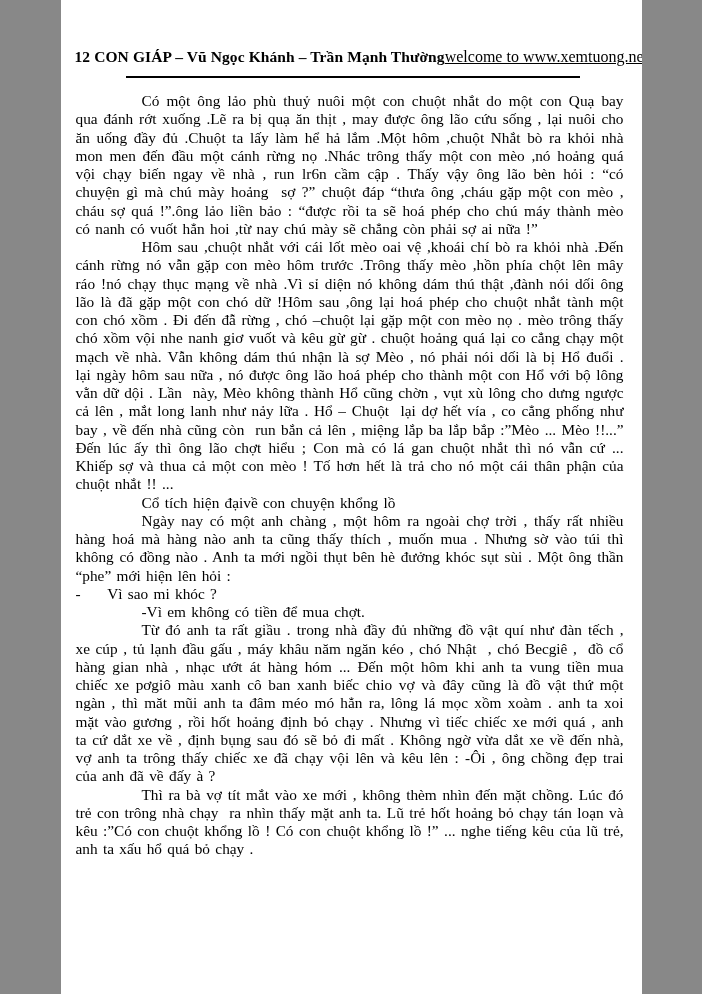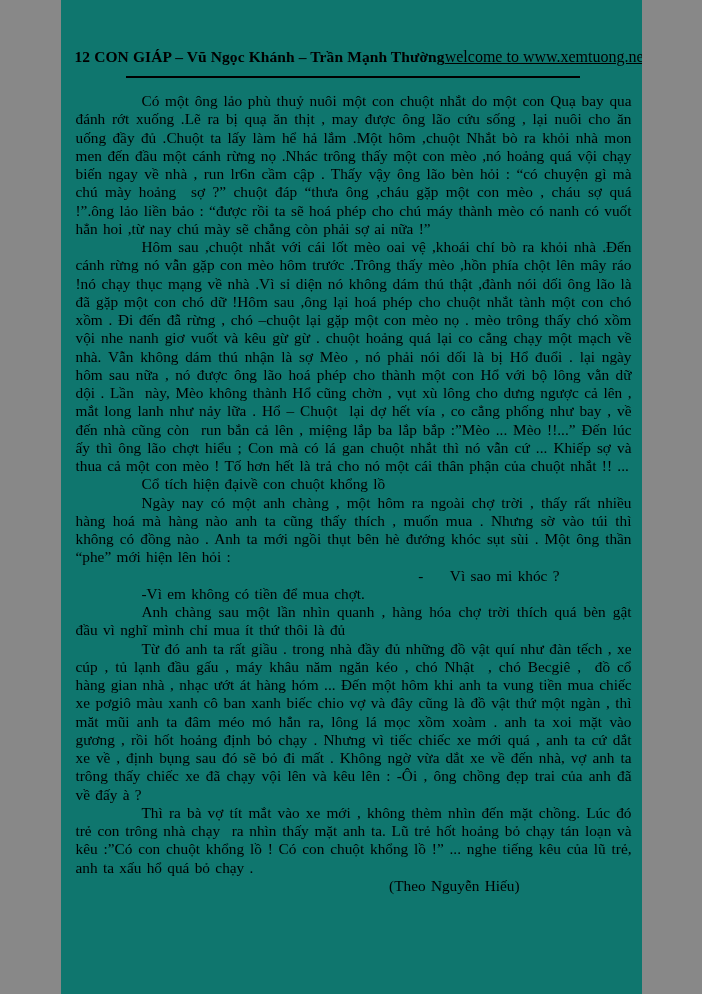--- a/index.html
+++ b/index.html
@@ -1,21 +1,21 @@
 <!DOCTYPE html>
 <html><head>
 <meta charset="utf-8">
 <style>
   html, body { margin: 0; padding: 0; background: #888; }
   .page {
     position: relative;
     width: 581px;
     height: 994px;
     margin: 0 auto;
-    background: #0f766e;
+    background: #ffffff;
     color: #000000;
     font-family: "Liberation Serif", "DejaVu Serif", serif;
     overflow: hidden;
     box-sizing: border-box;
   }
   .header {
     display: flex;
     align-items: baseline;
     justify-content: space-between;
     padding: 44px 8px 0 14px;
@@ -37,30 +37,30 @@
   .page-number {
     font-size: 20px;
     text-decoration: none;
   }
   .header-rule {
     height: 2px;
     background: #000000;
     margin: 9px 62px 0 65px;
   }
   .content {
-    padding: 14px 10px 0 15px;
+    padding: 14px 18px 0 15px;
     font-size: 15.3px;
     line-height: 18.25px;
     text-align: justify;
     word-spacing: 1.5px;
   }
   .content p { margin: 0; }
   .indent { text-indent: 66px; }
   .center-line {
-    text-align: right;
+    text-align: left;
     text-indent: 0;
     margin-right: 72px !important;
   }
   .byline {
     text-align: right;
     text-indent: 0;
     padding-right: 112px;
   }
 </style>
 </head>
@@ -71,23 +71,21 @@
   <div class="header">
     <span class="header-title">12 CON GIÁP – Vũ Ngọc Khánh – Trần Mạnh Thường</span>
     <span class="header-right"><a class="header-link">welcome to www.xemtuong.net</a><span class="page-number">37</span></span>
   </div>
 
   <div class="header-rule"></div>
 
   <div class="content">
     <p class="indent">Có một ông lảo phù thuỷ nuôi một con chuột nhắt do một con Quạ bay qua đánh rớt xuống .Lẽ ra bị quạ ăn thịt , may được ông lão cứu sống , lại nuôi cho ăn uống đầy đủ .Chuột ta lấy làm hể hả lắm .Một hôm ,chuột Nhắt bò ra khỏi nhà mon men đến đầu một cánh rừng nọ .Nhác trông thấy một con mèo ,nó hoảng quá vội chạy biến ngay về nhà , run lr6n cầm cập . Thấy vậy ông lão bèn hỏi : “có chuyện gì mà chú mày hoảng&nbsp;&nbsp;sợ ?” chuột đáp “thưa ông ,cháu gặp một con mèo , cháu sợ quá !”.ông lảo liền bảo : “được rồi ta sẽ hoá phép cho chú máy thành mèo có nanh có vuốt hẳn hoi ,từ nay chú mày sẽ chẳng còn phải sợ ai nữa !”</p>
     <p class="indent">Hôm sau ,chuột nhắt với cái lốt mèo oai vệ ,khoái chí bò ra khỏi nhà .Đến cánh rừng nó vẫn gặp con mèo hôm trước .Trông thấy mèo ,hồn phía chột lên mây ráo !nó chạy thục mạng về nhà .Vì sỉ diện nó không dám thú thật ,đành nói dối ông lão là đã gặp một con chó dữ !Hôm sau ,ông lại hoá phép cho chuột nhắt tành một con chó xồm . Đi đến đẫ rừng , chó –chuột lại gặp một con mèo nọ . mèo trông thấy chó xồm vội nhe nanh giơ vuốt và kêu gừ gừ . chuột hoảng quá lại co cẳng chạy một mạch về nhà. Vẫn không dám thú nhận là sợ Mèo , nó phải nói dối là bị Hổ đuổi . lại ngày hôm sau nữa , nó được ông lão hoá phép cho thành một con Hổ với bộ lông vằn dữ dội . Lần&nbsp; này, Mèo không thành Hổ cũng chờn , vụt xù lông cho dưng ngược cả lên , mắt long lanh như nảy lữa . Hổ – Chuột&nbsp; lại dợ hết vía , co cẳng phống như bay , về đến nhà cũng còn&nbsp; run bắn cả lên , miệng lắp ba lắp bắp :”Mèo ... Mèo !!...” Đến lúc ấy thì ông lão chợt hiểu ; Con mà có lá gan chuột nhắt thì nó vẫn cứ ... Khiếp sợ và thua cả một con mèo ! Tố hơn hết là trả cho nó một cái thân phận của chuột nhắt !! ...</p>
-    <p class="indent">Cổ tích hiện đạivề con chuột khổng lồ</p>
+    <p class="indent">Cổ tích hiện đạivề con chuyện khổng lồ</p>
     <p class="indent">Ngày nay có một anh chàng , một hôm ra ngoài chợ trời , thấy rất nhiều hàng hoá mà hàng nào anh ta cũng thấy thích , muốn mua . Nhưng sờ vào túi thì không có đồng nào . Anh ta mới ngồi thụt bên hè đưởng khóc sụt sùi . Một ông thần “phe” mới hiện lên hỏi :</p>
     <p class="center-line">-&nbsp;&nbsp;&nbsp;&nbsp;&nbsp;Vì sao mi khóc ?</p>
     <p class="indent">-Vì em không có tiền để mua chợt.</p>
-    <p class="indent">Anh chàng sau một lần nhìn quanh , hàng hóa chợ trời thích quá bèn gật đầu vì nghĩ mình chỉ mua ít thứ thôi là đủ</p>
     <p class="indent">Từ đó anh ta rất giầu . trong nhà đầy đủ những đồ vật quí như đàn tếch , xe cúp , tủ lạnh đầu gấu , máy khâu năm ngăn kéo , chó Nhật&nbsp; , chó Becgiê ,&nbsp; đồ cổ hàng gian nhà , nhạc ướt át hàng hóm ... Đến một hôm khi anh ta vung tiền mua chiếc xe pơgiô màu xanh cô ban xanh biếc chio vợ và đây cũng là đồ vật thứ một ngàn , thì măt mũi anh ta đâm méo mó hẳn ra, lông lá mọc xồm xoàm . anh ta xoi mặt vào gương , rồi hốt hoảng định bỏ chạy . Nhưng vì tiếc chiếc xe mới quá , anh ta cứ dắt xe về , định bụng sau đó sẽ bỏ đi mất . Không ngờ vừa dắt xe về đến nhà, vợ anh ta trông thấy chiếc xe đã chạy vội lên và kêu lên : -Ôi , ông chồng đẹp trai của anh đã về đấy à ?</p>
     <p class="indent">Thì ra bà vợ tít mắt vào xe mới , không thèm nhìn đến mặt chồng. Lúc đó trẻ con trông nhà chạy&nbsp; ra nhìn thấy mặt anh ta. Lũ trẻ hốt hoảng bỏ chạy tán loạn và kêu :”Có con chuột khổng lồ ! Có con chuột khổng lồ !” ... nghe tiếng kêu của lũ trẻ, anh ta xấu hổ quá bỏ chạy .</p>
-    <p class="byline">(Theo Nguyễn Hiếu)</p>
   </div>
 
 </div>
 
 </body></html>

